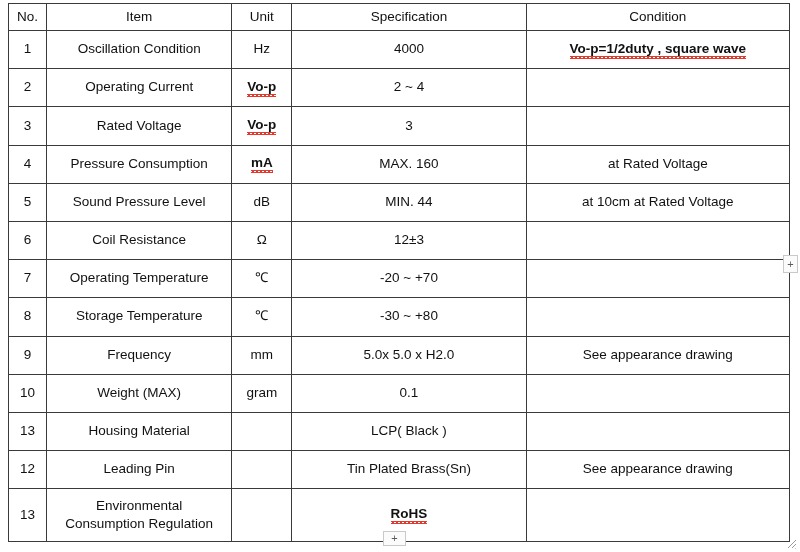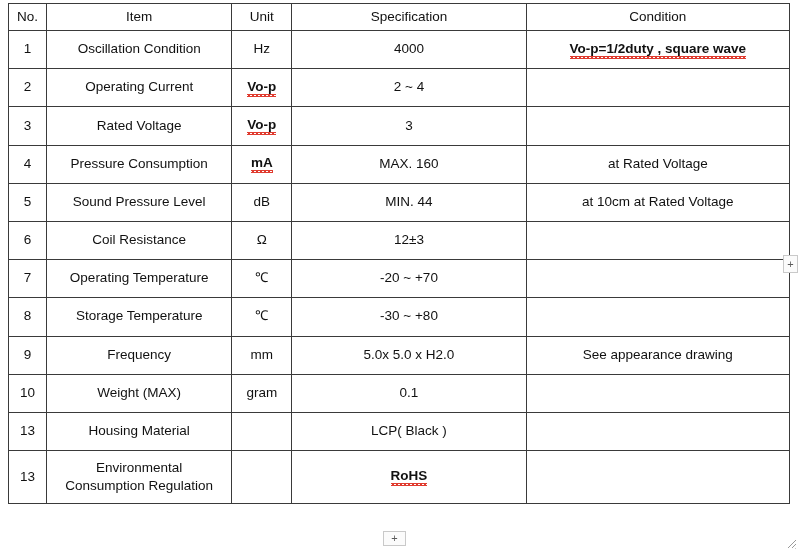--- a/index.html
+++ b/index.html
@@ -194,20 +194,27 @@
       </tr>
 
       <tr class="row">
         <td>13</td>
         <td>Housing Material</td>
         <td><span></span></td>
         <td>LCP( Black )</td>
         <td></td>
       </tr>
 
+      <tr class="row">
+        <td>12</td>
+        <td>Leading Pin</td>
+        <td><span></span></td>
+        <td>Tin Plated Brass(Sn)</td>
+        <td>See appearance drawing</td>
+      </tr>
 
       <tr class="row-tall">
         <td>13</td>
         <td>
           <span class="cell-two-line">Environmental</span>
           <span class="cell-two-line">Consumption Regulation</span>
         </td>
         <td><span></span></td>
         <td><span class="squiggle">RoHS</span></td>
         <td></td>

